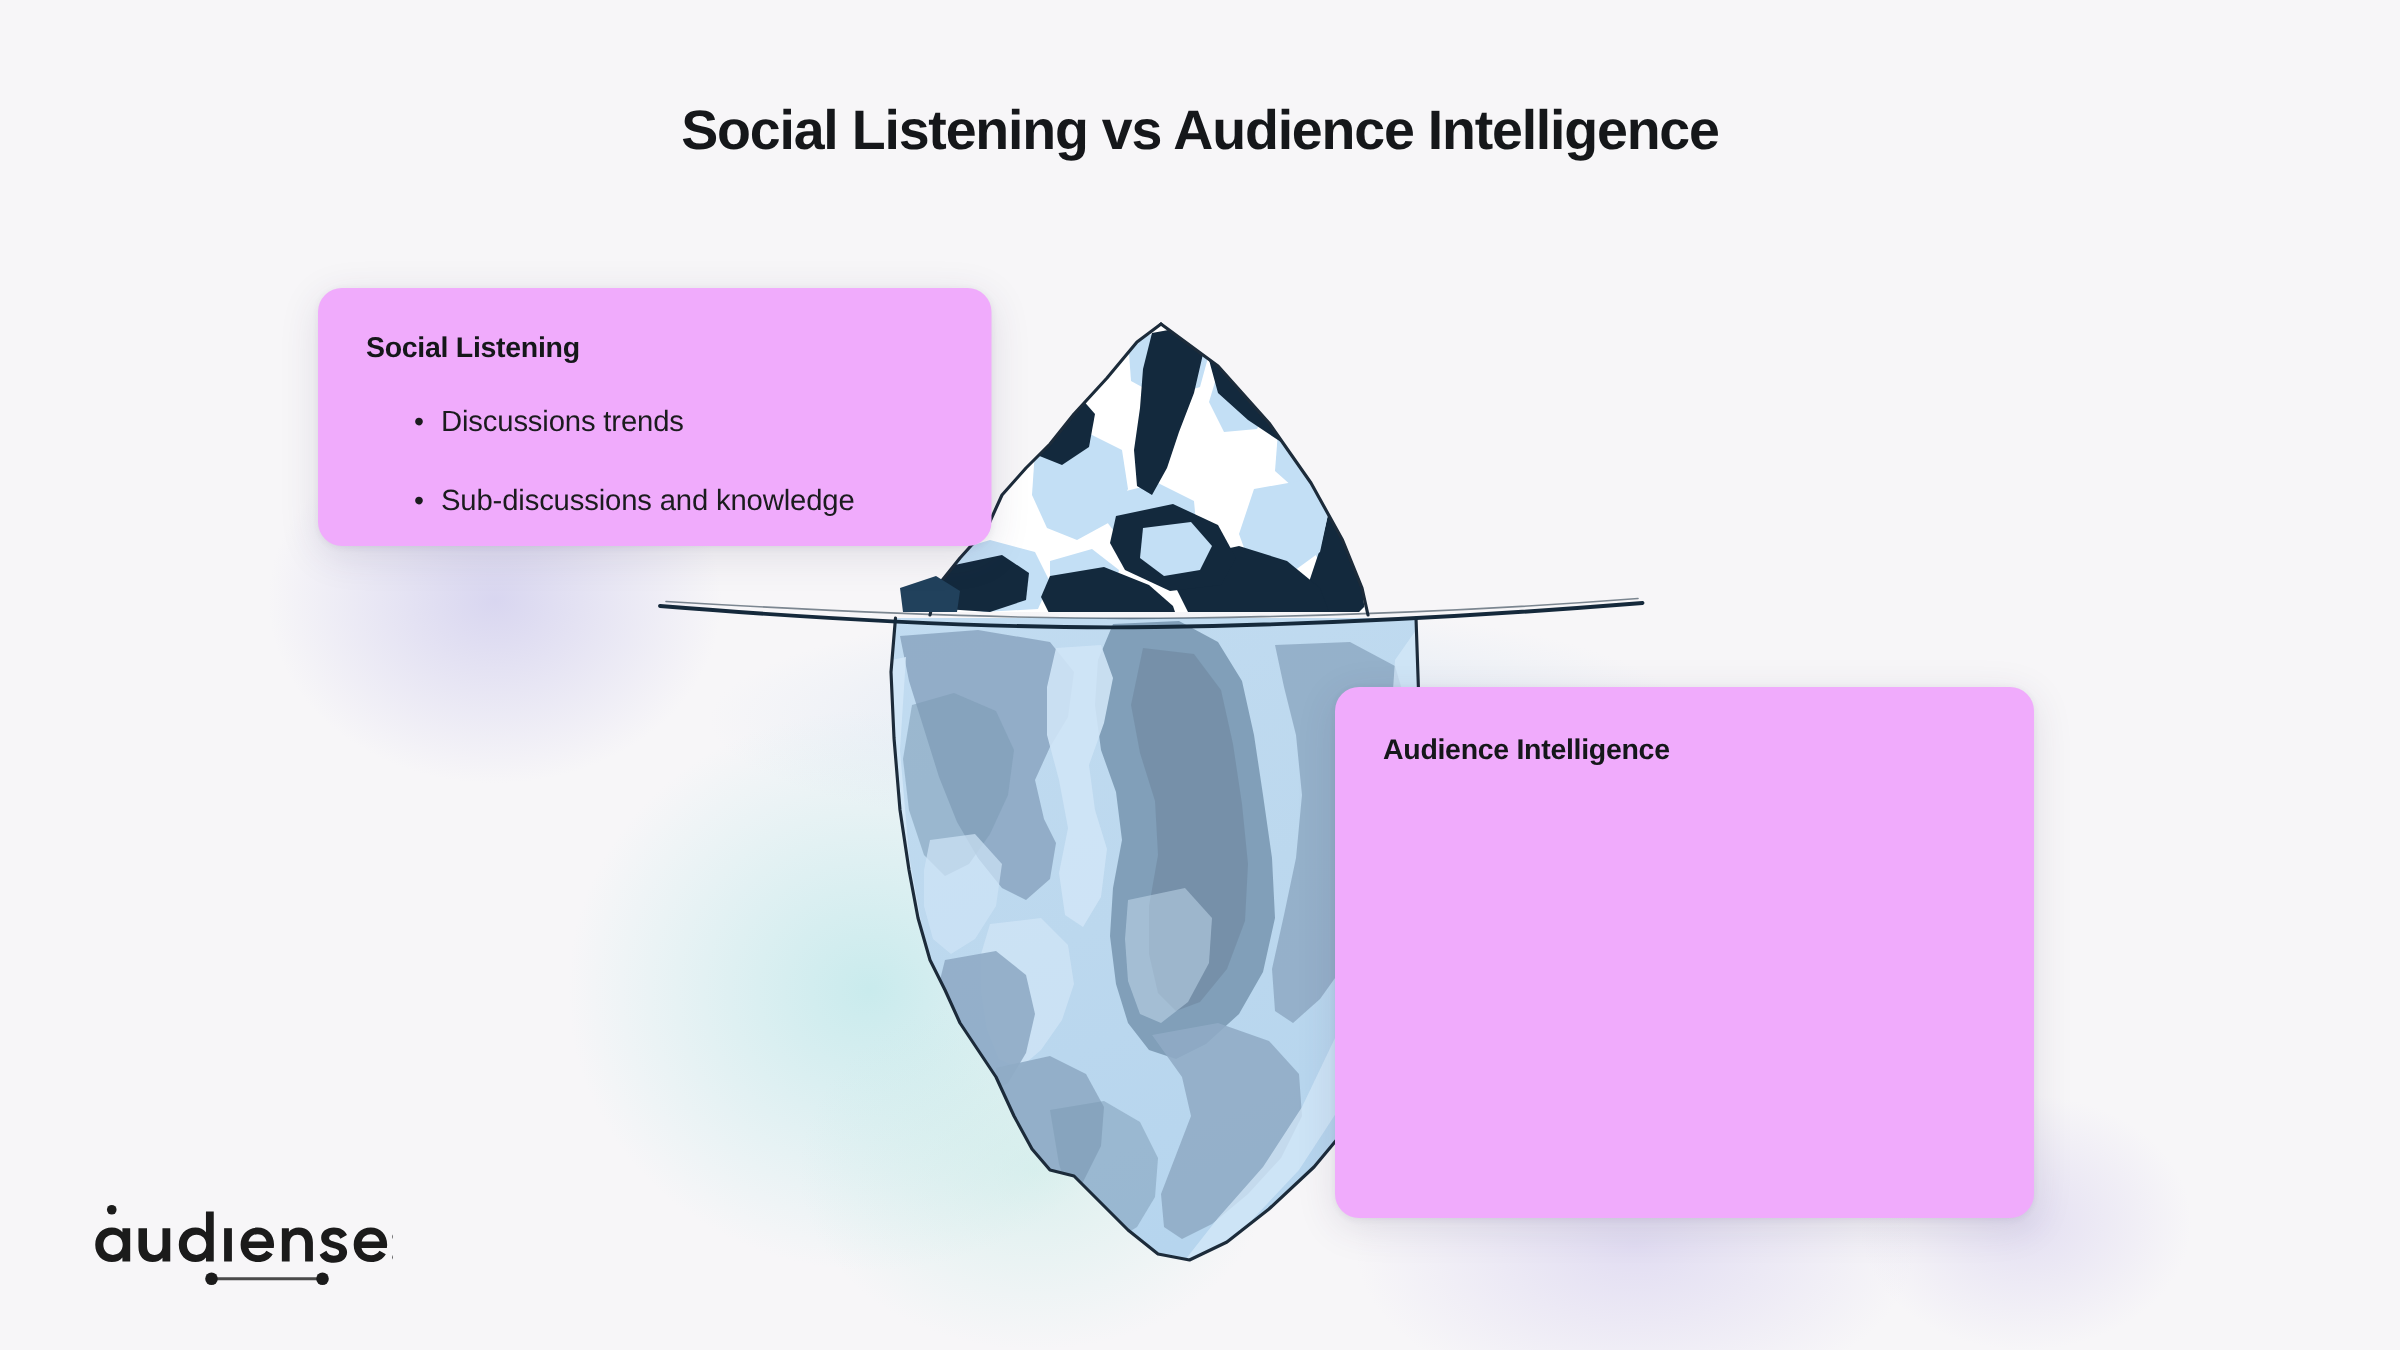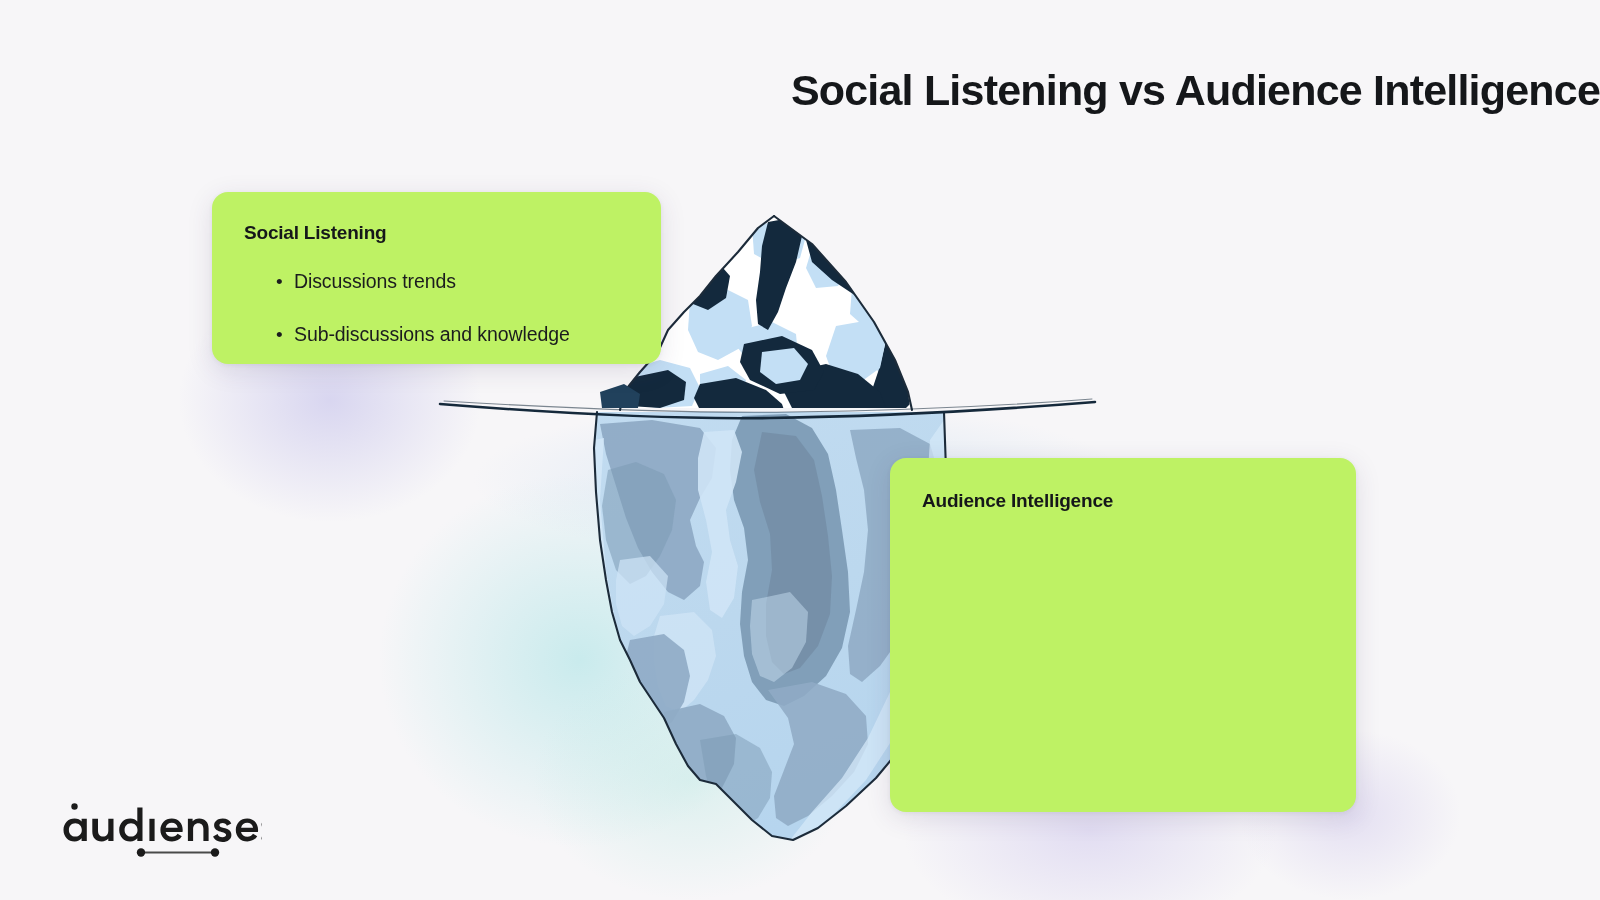--- a/index.html
+++ b/index.html
@@ -65,33 +65,33 @@
     width: 1600px; height: 900px;
     z-index: 1;
     pointer-events: none;
   }
 
   
   #page-title {
     position: absolute;
     left: 0; right: 0;
     top: 66px;
-    text-align: right;
+    text-align: center;
     z-index: 5;
-    font-size: 43px;
+    font-size: 37px;
     font-weight: 700;
     letter-spacing: -0.8px;
     color: #15171a;
     font-family: "Liberation Sans", sans-serif;
   }
 
   
   .info-card {
     position: absolute;
-    background: #bef264;
+    background: #f0abfc;
     border-radius: 16px;
     box-shadow: 0 6px 26px rgba(60,50,90,0.13), 0 1px 4px rgba(60,50,90,0.07);
     z-index: 6;
   }
   #card-social-listening {
     left: 212px;
     top: 192px;
     width: 449px;
     height: 172px;
     padding: 30px 28px 22px 32px;

